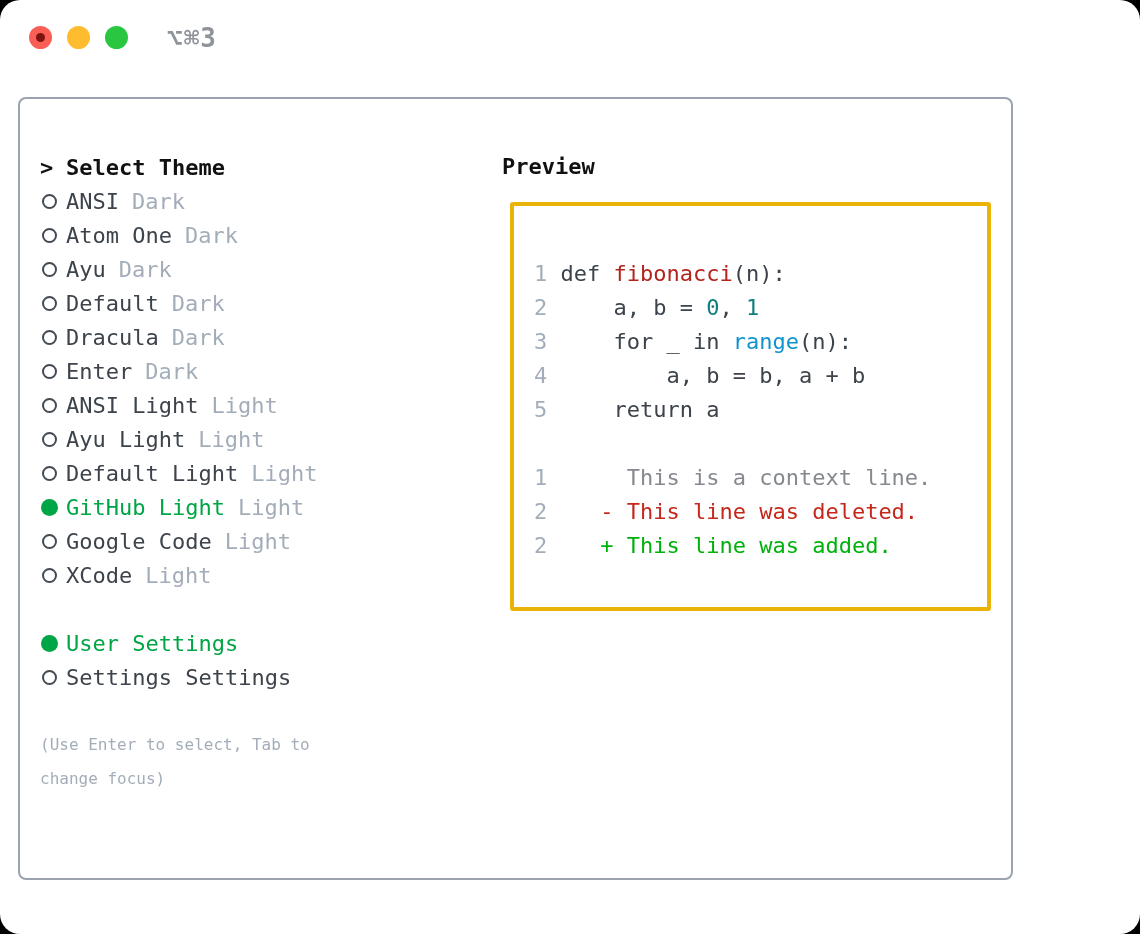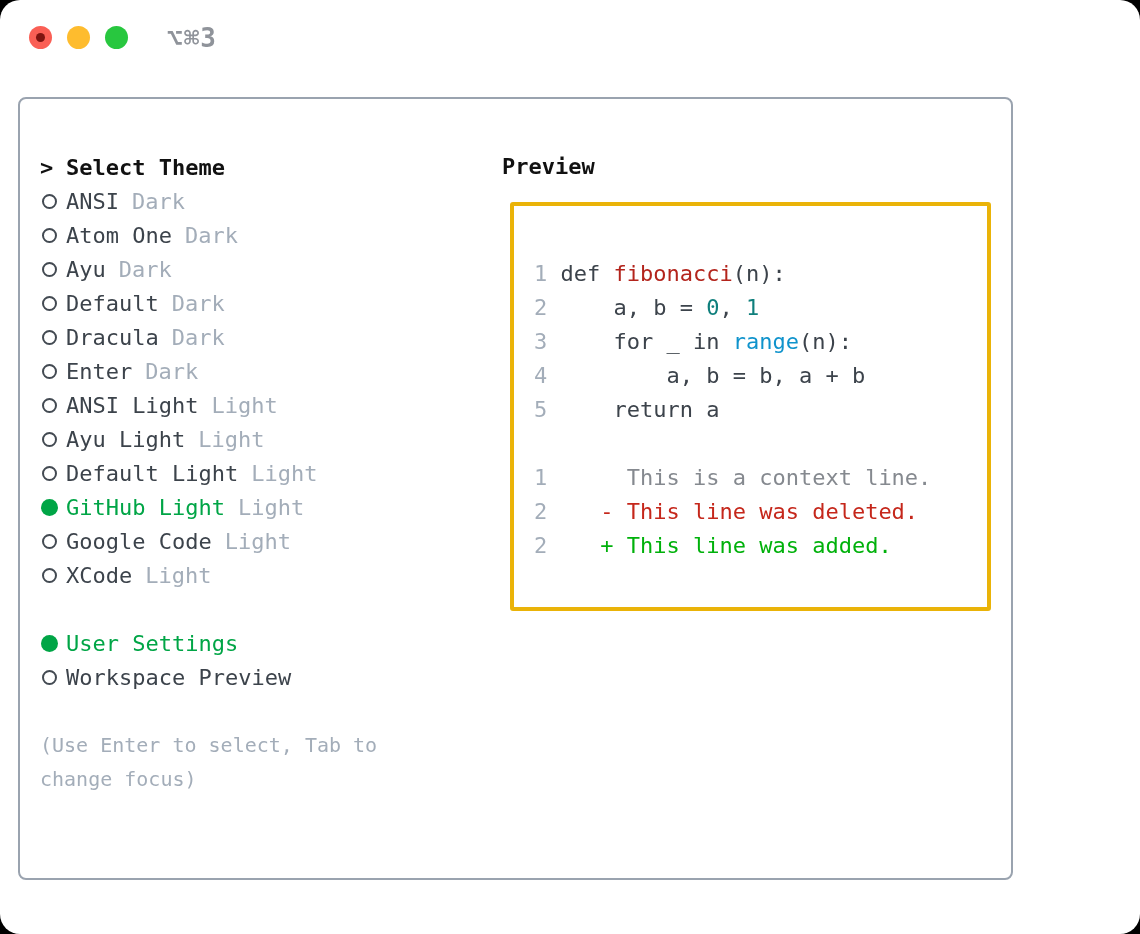--- a/index.html
+++ b/index.html
@@ -22,21 +22,21 @@
   .left-col{position:absolute;left:20px;top:51px;font-size:22px;color:#3c434b;}
   .row{display:flex;align-items:center;height:34px;white-space:pre;}
   .marker{display:inline-flex;align-items:center;width:26px;flex:0 0 26px;}
   .radio{width:15px;height:15px;border:2px solid #434a52;border-radius:50%;box-sizing:border-box;margin-left:2px;}
   .radio.on{width:17px;height:17px;border:none;background:#00a546;margin-left:1px;}
   .caret{font-weight:700;color:#111;}
   .hdr-text{font-weight:700;color:#111;}
   .item-name{color:#3c434b;}
   .item-name.sel{color:#00a546;}
   .tag{color:#a3adb9;margin-left:13px;}
-  .hint-line{height:34px;line-height:34px;white-space:pre;color:#a3adb9;font-size:20px;}
+  .hint-line{height:34px;line-height:34px;white-space:pre;color:#a3adb9;font-size:16px;}
 
   
   .preview-label{position:absolute;left:482px;top:51px;height:34px;line-height:34px;
                  font-size:22px;font-weight:700;color:#111;}
   .preview-box{position:absolute;left:490px;top:103px;width:473px;height:401px;
                border:4px solid #eab308;border-radius:3px;background:#fff;}
   .code{position:absolute;left:20px;top:51px;font-size:22px;}
   .code .line{height:34px;line-height:34px;white-space:pre;}
   .num{color:#a3adb9;}
   .codetxt{color:#3c434b;}
@@ -77,21 +77,21 @@
           <div class="row"><span class="marker"><span class="radio"></span></span><span class="item-name">ANSI Light</span><span class="tag">Light</span></div>
           <div class="row"><span class="marker"><span class="radio"></span></span><span class="item-name">Ayu Light</span><span class="tag">Light</span></div>
           <div class="row"><span class="marker"><span class="radio"></span></span><span class="item-name">Default Light</span><span class="tag">Light</span></div>
           <div class="row"><span class="marker"><span class="radio on"></span></span><span class="item-name sel">GitHub Light</span><span class="tag">Light</span></div>
           <div class="row"><span class="marker"><span class="radio"></span></span><span class="item-name">Google Code</span><span class="tag">Light</span></div>
           <div class="row"><span class="marker"><span class="radio"></span></span><span class="item-name">XCode</span><span class="tag">Light</span></div>
         </div>
       <div class="row"></div>
       <div id="apply-items">
           <div class="row"><span class="marker"><span class="radio on"></span></span><span class="item-name sel">User Settings</span></div>
-          <div class="row"><span class="marker"><span class="radio"></span></span><span class="item-name">Workspace Preview</span></div>
+          <div class="row"><span class="marker"><span class="radio"></span></span><span class="item-name">Settings Settings</span></div>
         </div>
       <div class="row"></div>
       <div class="hint-line">(Use Enter to select, Tab to</div>
       <div class="hint-line">change focus)</div>
     </div>
 
     <div class="preview-label">Preview</div>
 
     <div class="preview-box">
       <div class="code" id="preview-code">

